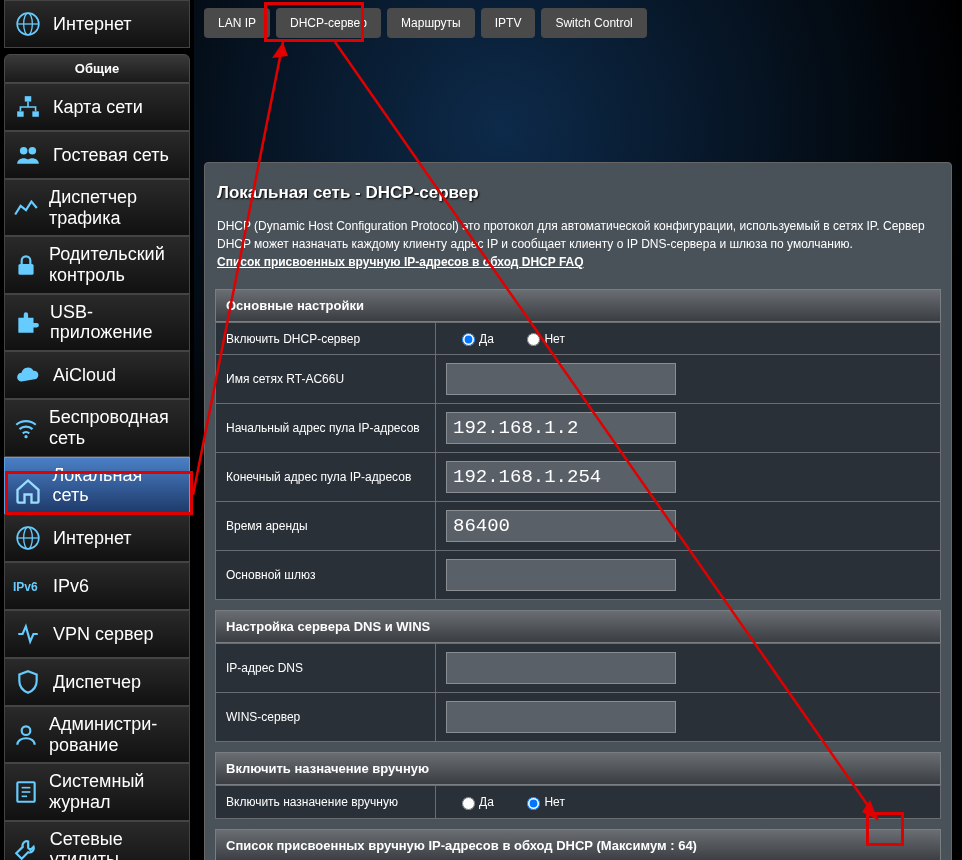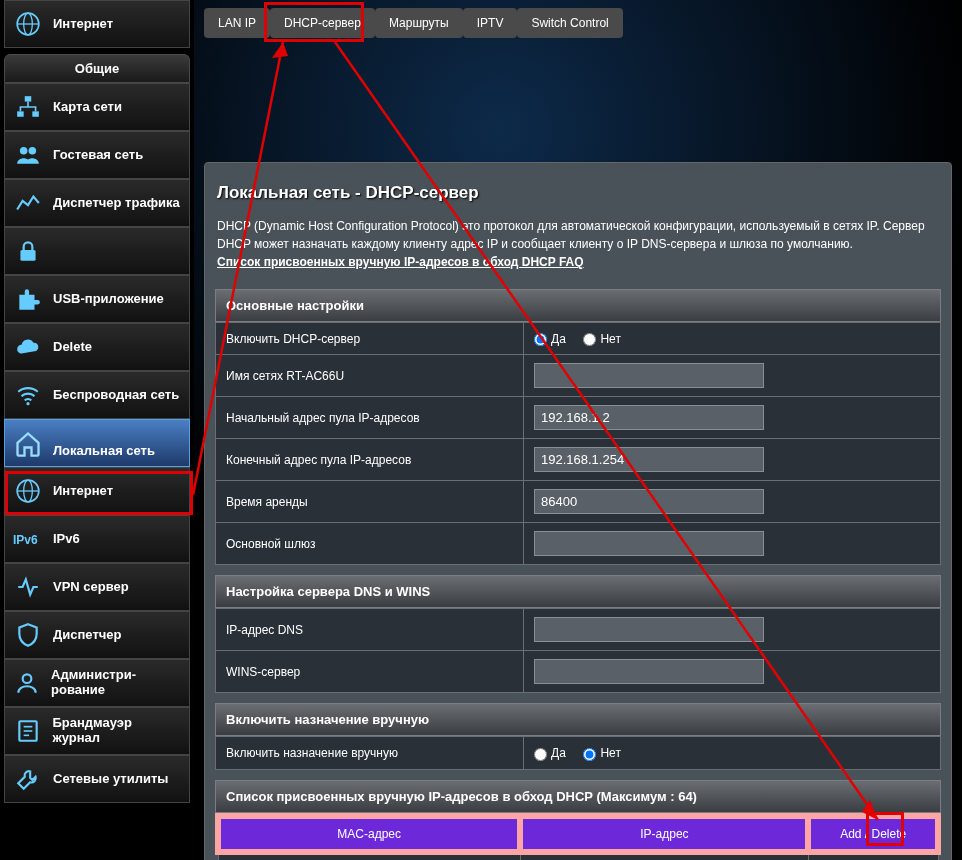--- a/index.html
+++ b/index.html
@@ -48,31 +48,32 @@
 .sidebar-icon {
   width: 30px;
   height: 30px;
   margin-right: 10px;
   display: flex;
   align-items: center;
   justify-content: center;
 }
 .sidebar-label {
   color: #fff;
-  font-weight: bold;
-  font-size: 13px;
+  font-weight: normal;
+  font-size: 18px;
   line-height: 1.15;
 }
 .main {
   flex: 1;
   background: radial-gradient(circle at 40% 15%, #0d2a4a 0%, #000 55%);
   padding: 0 10px 10px 10px;
 }
 .tabs {
   display: flex;
+  gap: 6px;
   padding: 8px 0 14px 0;
 }
 .tab {
   background: #4a4a4a;
   color: #fff;
   padding: 8px 14px;
   border-radius: 4px;
   cursor: pointer;
   font-size: 12px;
 }
@@ -113,32 +114,32 @@
   width: 100%;
   border-collapse: collapse;
 }
 table.form-table td {
   border: 1px solid #6a6e72;
   padding: 8px 10px;
   background: #2a3038;
   color: #fff;
   vertical-align: middle;
 }
-table.form-table td.label-cell { width: 308px; font-size: 12px; }
+table.form-table td.label-cell { width: 220px; font-size: 12px; }
 table.form-table td.value-cell { }
 input[type="text"] {
   background: #5a6068;
   border: 1px solid #8a8e92;
   color: #fff;
   padding: 4px 6px;
-  font-family: Liberation Sans, sans-serif;
-  font-size: 13px;
+  font-family: Liberation Mono, monospace;
+  font-size: 19px;
   width: 230px;
 }
-.radio-group label { margin-right: 14px; color: #fff; font-size: 12px; }
+.radio-group label { margin-right: 14px; color: #fff; font-size: 12px; margin-left: 16px; }
 .radio-group input { margin-right: 4px; vertical-align: middle; }
 table.list-table { width: 100%; border-collapse: collapse; }
 table.list-table th {
   background: #6d28d9;
   border: 6px solid #fca5a5;
   color: #fff;
   padding: 8px;
   font-weight: normal;
   font-size: 12px;
 }
@@ -235,36 +236,37 @@
         </span>
       <span class="sidebar-label">Диспетчер трафика</span>
     </div>
     <div class="sidebar-item">
       <span class="sidebar-icon">
           <svg viewBox="0 0 24 24" width="26" height="26">
             <rect x="5" y="11" width="14" height="10" rx="1.5" fill="#6cf"></rect>
             <path d="M8 11V8a4 4 0 018 0v3" fill="none" stroke="#6cf" stroke-width="2"></path>
           </svg>
         </span>
+      <span class="sidebar-label">Родительский контроль</span>
     </div>
     <div class="sidebar-item">
       <span class="sidebar-icon">
           <svg viewBox="0 0 24 24" width="26" height="26">
             <path d="M4 8h5V5a2 2 0 114 0v3h5v5h3a2 2 0 110 4h-3v5H4z" fill="#6cf"></path>
           </svg>
         </span>
       <span class="sidebar-label">USB-приложение</span>
     </div>
     <div class="sidebar-item">
       <span class="sidebar-icon">
           <svg viewBox="0 0 24 24" width="26" height="26">
             <path d="M6 18a4 4 0 010-8 6 6 0 0111-2 4 4 0 011 8z" fill="#6cf"></path>
           </svg>
         </span>
-      <span class="sidebar-label">Delete</span>
+      <span class="sidebar-label">AiCloud</span>
     </div>
 
 
     <div class="sidebar-item">
       <span class="sidebar-icon">
           <svg viewBox="0 0 24 24" width="26" height="26">
             <path d="M3 9a14 14 0 0118 0M6 13a9 9 0 0112 0M9 17a4.5 4.5 0 016 0" fill="none" stroke="#6cf" stroke-width="2"></path>
             <circle cx="12" cy="20" r="1.5" fill="#6cf"></circle>
           </svg>
         </span>
@@ -323,21 +325,21 @@
     </div>
     <div class="sidebar-item">
       <span class="sidebar-icon">
           <svg viewBox="0 0 24 24" width="26" height="26">
             <rect x="4" y="3" width="16" height="18" rx="1" fill="none" stroke="#6cf" stroke-width="2"></rect>
             <line x1="8" y1="8" x2="16" y2="8" stroke="#6cf" stroke-width="1.5"></line>
             <line x1="8" y1="12" x2="16" y2="12" stroke="#6cf" stroke-width="1.5"></line>
             <line x1="8" y1="16" x2="13" y2="16" stroke="#6cf" stroke-width="1.5"></line>
           </svg>
         </span>
-      <span class="sidebar-label">Брандмауэр журнал</span>
+      <span class="sidebar-label">Системный журнал</span>
     </div>
     <div class="sidebar-item">
       <span class="sidebar-icon">
           <svg viewBox="0 0 24 24" width="26" height="26">
             <path d="M14 5a4 4 0 00-5 5L3 16l5 5 6-6a4 4 0 005-5l-3 3-2-2z" fill="none" stroke="#6cf" stroke-width="2"></path>
           </svg>
         </span>
       <span class="sidebar-label">Сетевые утилиты</span>
     </div>
   </div>

